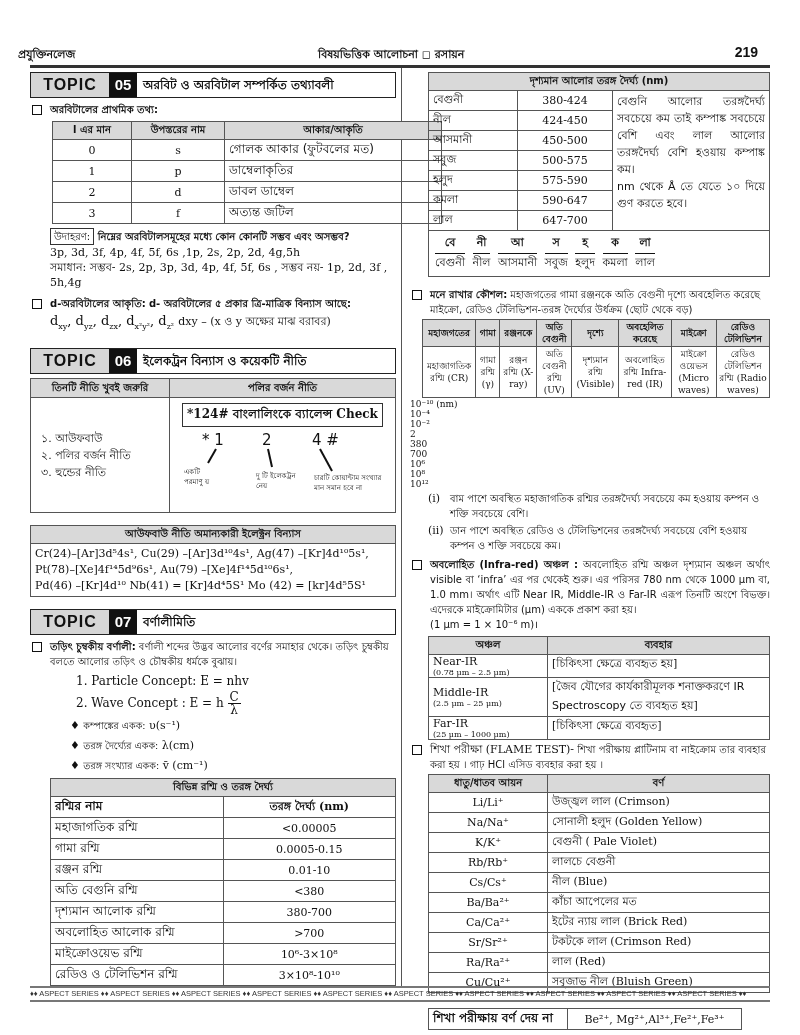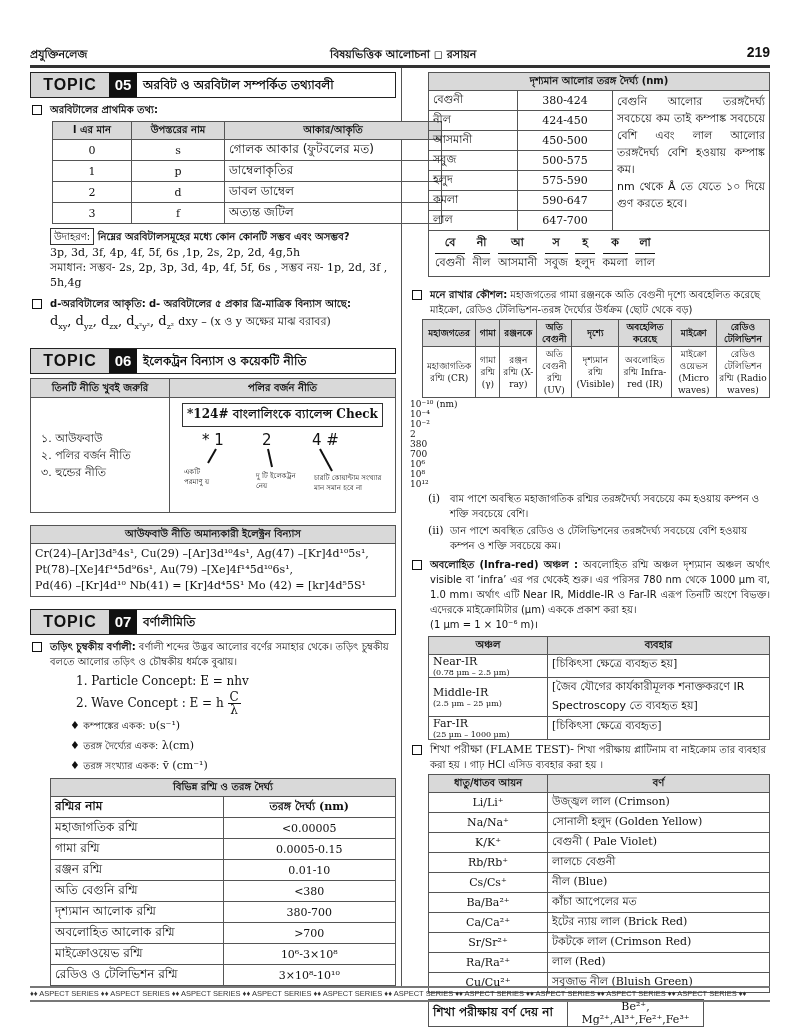--- a/index.html
+++ b/index.html
@@ -1,18 +1,18 @@
 <!DOCTYPE html>
 <html><head>
 <meta charset="utf-8">
 <style>
   html, body { margin: 0; padding: 0; background: #fff; }
   body { width: 800px; height: 1035px; position: relative; overflow: hidden;
          font-family: "DejaVu Serif", "Liberation Serif", serif; color: #111; font-size: 11px; }
-  .hdr { position: absolute; left: 30px; top: 42px; width: 740px; height: 24px; }
+  .hdr { position: absolute; left: 18px; top: 42px; width: 740px; height: 24px; }
   .hdr .l { position: absolute; left: 0; top: 4px; font-family: "DejaVu Sans", sans-serif; font-size: 11px; font-weight: bold; }
   .hdr .c { position: absolute; left: 300px; top: 4px; font-family: "DejaVu Sans", sans-serif; font-size: 11px; font-weight: bold; }
   .hdr .r { position: absolute; right: 0; top: 2px; font-family: "Liberation Sans", sans-serif; font-size: 14px; font-weight: bold; }
   .hdr-rule { position: absolute; left: 30px; top: 65px; width: 740px; height: 3px; background: #333; }
   .vrule { position: absolute; left: 401px; top: 68px; width: 1px; height: 918px; background: #555; }
   .col-l { position: absolute; left: 30px; top: 72px; width: 366px; }
   .col-r { position: absolute; left: 410px; top: 72px; width: 360px; }
 
   .topic { display: flex; border: 1.5px solid #222; height: 24px; margin-bottom: 4px; }
   .topic .t1 { width: 78px; background: #d6d6d6; font-family: "Liberation Sans", sans-serif; font-weight: bold; font-size: 16px; letter-spacing: 1px; text-align: center; line-height: 24px; }
@@ -453,21 +453,21 @@
           <td class="c">Ra/Ra²⁺</td>
           <td>লাল (Red)</td>
         </tr>
     <tr>
           <td class="c">Cu/Cu²⁺</td>
           <td>সবুজাভ নীল (Bluish Green)</td>
         </tr>
   </tbody>
     </table>
 
-  <table style="margin:6px 0 0 18px;width:276px">
+  <table style="margin:15px 0 0 18px;width:314px">
     <tbody>
         <tr>
       <td class="sans b" style="width:130px;height:18px">শিখা পরীক্ষায় বর্ণ দেয় না</td>
       <td class="c">Be²⁺, Mg²⁺,Al³⁺,Fe²⁺,Fe³⁺</td>
     </tr>
   </tbody>
     </table>
 </div>
 
 <div class="foot">♦♦ ASPECT SERIES ♦♦ ASPECT SERIES ♦♦ ASPECT SERIES ♦♦ ASPECT SERIES ♦♦ ASPECT SERIES ♦♦ ASPECT SERIES ♦♦ ASPECT SERIES ♦♦ ASPECT SERIES ♦♦ ASPECT SERIES ♦♦ ASPECT SERIES ♦♦</div>

